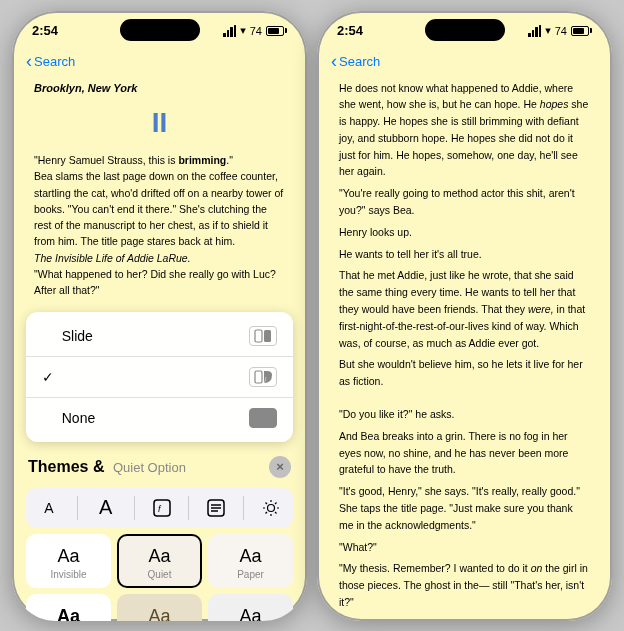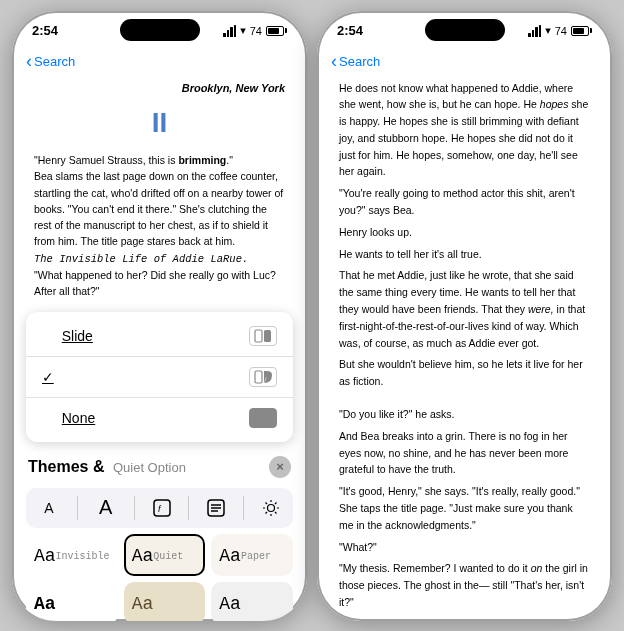--- a/index.html
+++ b/index.html
@@ -14,21 +14,21 @@
       overflow: hidden;
     }
     .phones-container {
       display: flex;
       gap: 10px;
       align-items: center;
     }
     .phone {
       width: 295px;
       height: 610px;
-      background: #ffffff;
+      background: #fef9c3;
       border-radius: 44px;
       overflow: hidden;
       position: relative;
       box-shadow: 0 4px 24px rgba(0,0,0,0.3), inset 0 0 0 2px #a0a0a0;
     }
     
     .status-bar {
       display: flex;
       justify-content: space-between;
       align-items: center;
@@ -81,55 +81,54 @@
     
     .book-content {
       padding: 0 22px;
       font-size: 11px;
       line-height: 1.5;
       color: #000;
       overflow: hidden;
       height: 230px;
     }
     .book-header {
-      text-align: right;
+      text-align: left;
       margin-bottom: 6px;
       font-style: italic;
       font-size: 11px;
       font-weight: 600;
     }
     .chapter-num {
       text-align: center;
       font-size: 28px;
       font-weight: 700;
       color: #4a7fc7;
       margin-bottom: 8px;
     }
     .book-text {
       font-size: 10.5px;
       line-height: 1.55;
     }
-    .book-text .italic { font-style: italic; font-family: Liberation Mono, monospace; }
+    .book-text .italic { font-style: italic; }
     .book-text .bold { font-weight: 700; }
 
     
     .slide-menu {
       background: rgba(255,255,255,0.97);
       border-radius: 12px;
       margin: 0 14px;
       padding: 4px 0;
       box-shadow: 0 2px 12px rgba(0,0,0,0.18);
     }
     .slide-menu-item {
       display: flex;
       align-items: center;
       justify-content: space-between;
       padding: 10px 16px;
       font-size: 14px;
-      text-decoration: underline;
     }
     .slide-menu-item .check {
       color: #000;
       font-size: 14px;
       margin-right: 8px;
     }
     .slide-menu-item .label { flex: 1; }
     .slide-menu-item .icon-right {
       width: 28px;
       height: 20px;
@@ -218,24 +217,23 @@
     .theme-grid {
       display: grid;
       grid-template-columns: 1fr 1fr 1fr;
       gap: 6px;
       margin-top: 4px;
     }
     .theme-card {
       border-radius: 10px;
       padding: 10px 6px 6px 6px;
       display: flex;
-      flex-direction: row;
+      flex-direction: column;
       align-items: center;
       border: 2px solid transparent;
-      font-family: Liberation Mono, monospace;
     }
     .theme-card.selected {
       border-color: #000;
     }
     .theme-card .aa-text {
       font-size: 18px;
       font-weight: 500;
       margin-bottom: 2px;
     }
     .theme-card .theme-name {

